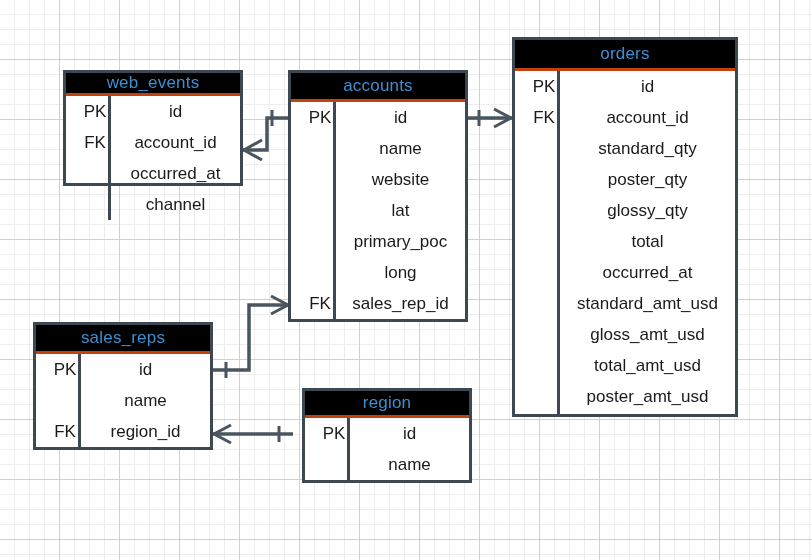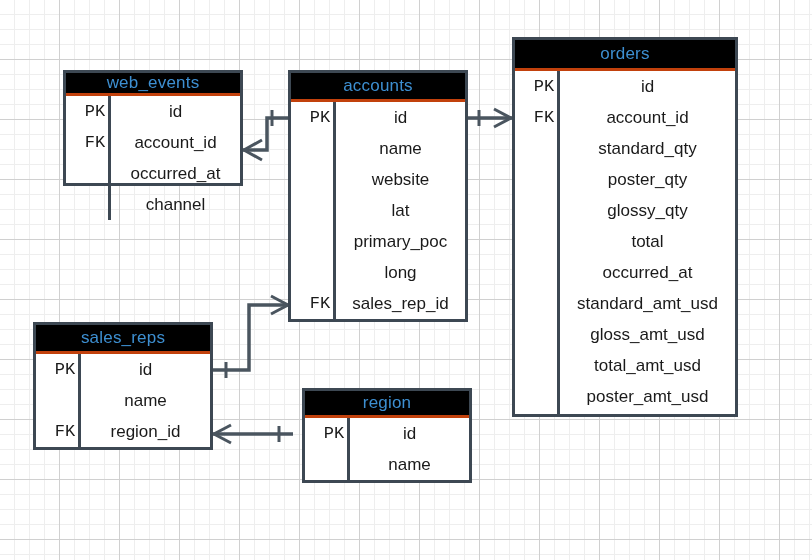--- a/index.html
+++ b/index.html
@@ -74,21 +74,20 @@
     height: 31px;
     display: flex;
     align-items: center;
     font-size: 17px;
     color: #1a1a1a;
     white-space: nowrap;
   }
   .key-cell {
     justify-content: center;
     padding-left: 16px;
-    font-family: Liberation Mono, monospace;
   }
   .field-cell {
     justify-content: center;
   }
 </style>
 </head>
 <body>
 
 <div id="canvas">
 

